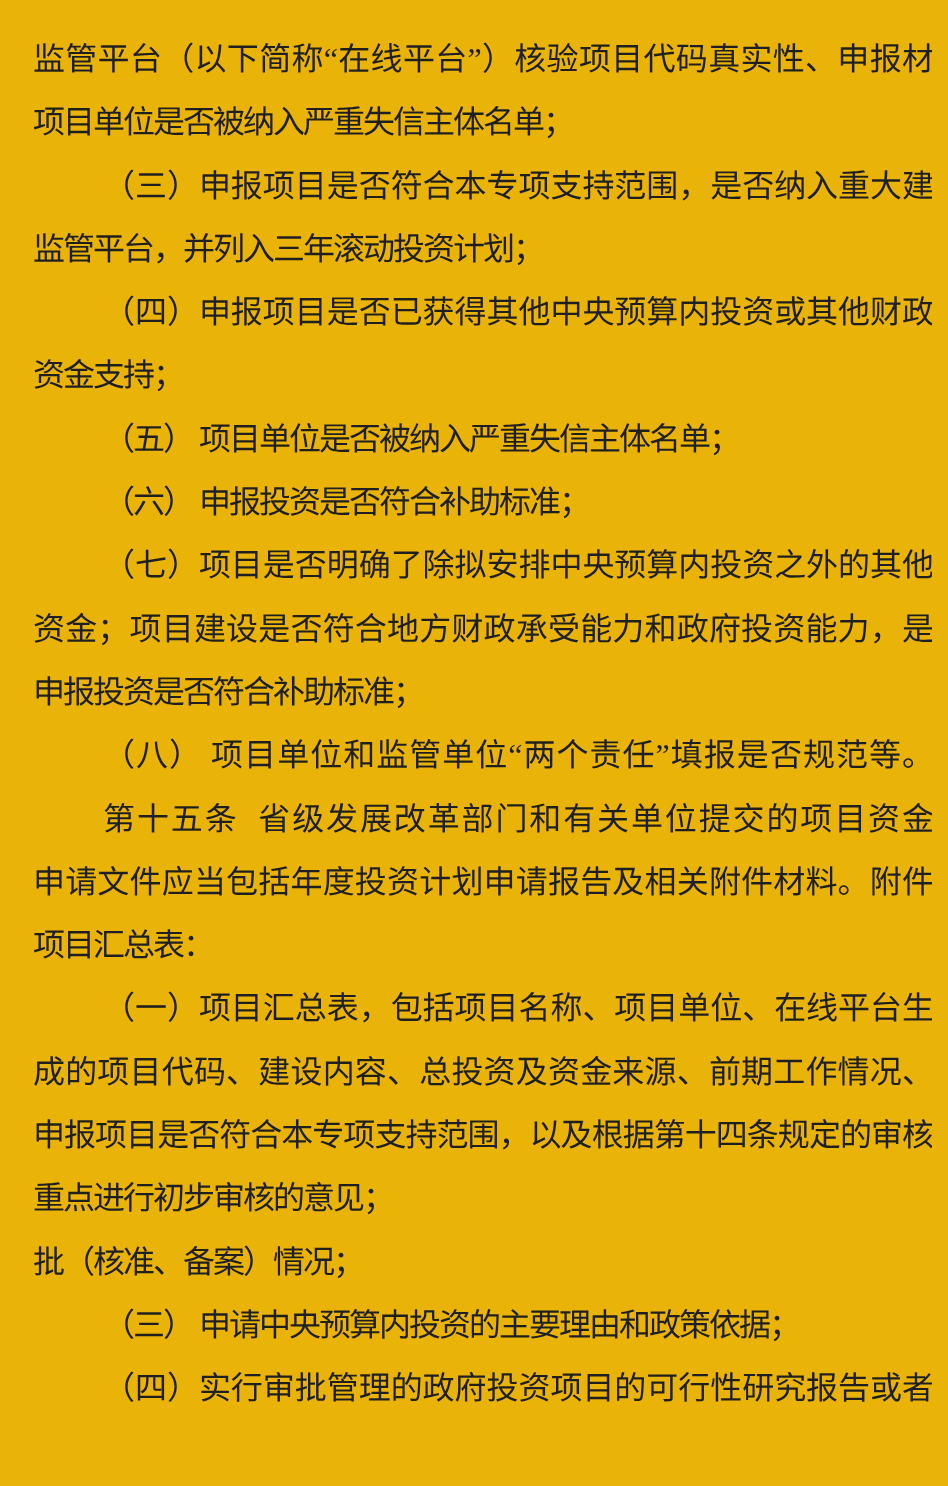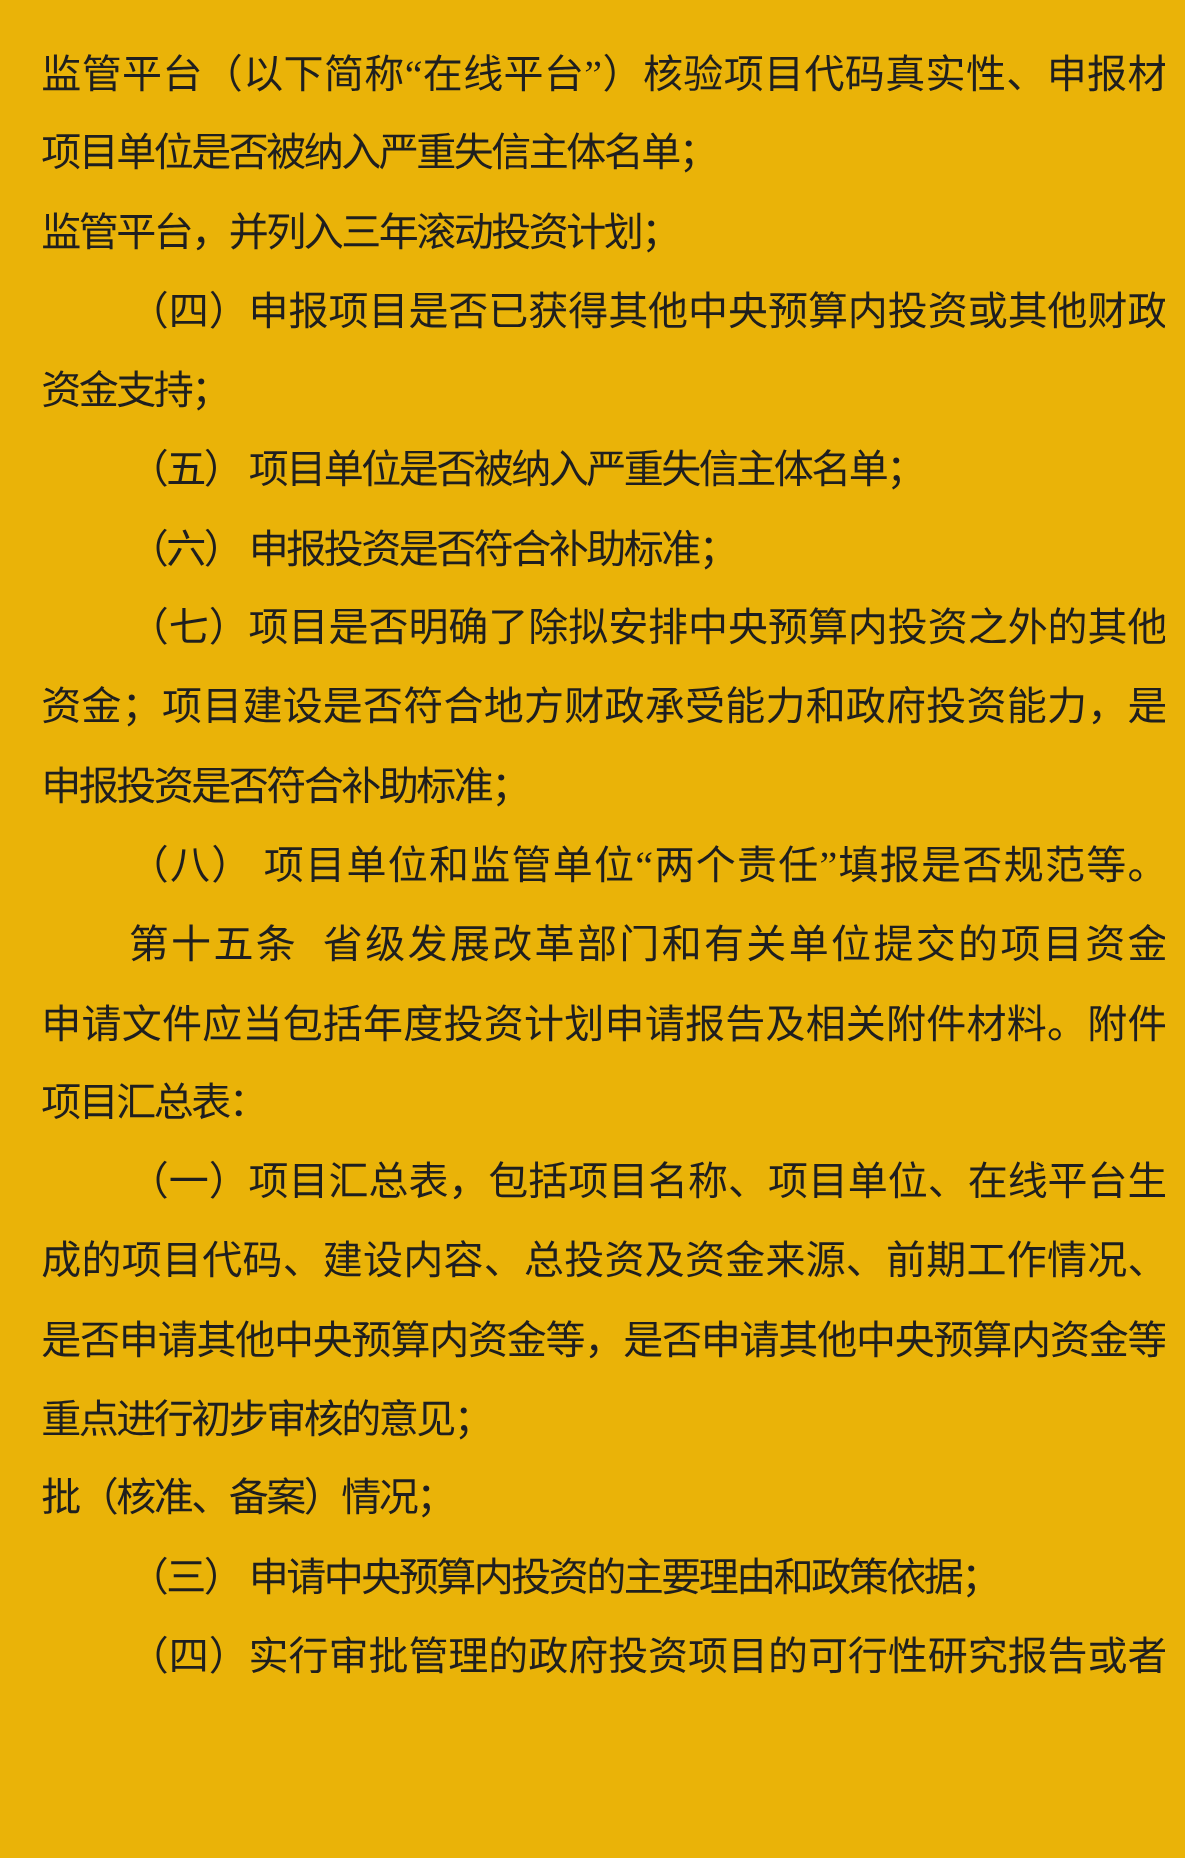--- a/index.html
+++ b/index.html
@@ -39,33 +39,34 @@
   }
 </style>
 </head>
 <body>
 
 <div class="page">
   <div class="text-block">
 
   <div class="line full">监管平台（以下简称“在线平台”）核验项目代码真实性、申报材</div>
       <div class="line">项目单位是否被纳入严重失信主体名单；</div>
+      <div class="line indent full">（三）申报项目是否符合本专项支持范围，是否纳入重大建</div>
       <div class="line">监管平台，并列入三年滚动投资计划；</div>
       <div class="line indent full">（四）申报项目是否已获得其他中央预算内投资或其他财政</div>
       <div class="line">资金支持；</div>
       <div class="line indent">（五）&nbsp;项目单位是否被纳入严重失信主体名单；</div>
       <div class="line indent">（六）&nbsp;申报投资是否符合补助标准；</div>
       <div class="line indent full">（七）项目是否明确了除拟安排中央预算内投资之外的其他</div>
       <div class="line full">资金；项目建设是否符合地方财政承受能力和政府投资能力，是</div>
       <div class="line">申报投资是否符合补助标准；</div>
       <div class="line indent full">（八）&nbsp;项目单位和监管单位“两个责任”填报是否规范等。</div>
       <div class="line indent full">第十五条&nbsp;&nbsp;省级发展改革部门和有关单位提交的项目资金</div>
       <div class="line full">申请文件应当包括年度投资计划申请报告及相关附件材料。附件</div>
       <div class="line">项目汇总表：</div>
       <div class="line indent full">（一）项目汇总表，包括项目名称、项目单位、在线平台生</div>
       <div class="line full">成的项目代码、建设内容、总投资及资金来源、前期工作情况、</div>
-      <div class="line full">是否申请其他中央预算内资金等，是否申请其他中央预算内资金等</div>
+      <div class="line full">申报项目是否符合本专项支持范围，以及根据第十四条规定的审核</div>
       <div class="line">重点进行初步审核的意见；</div>
       <div class="line">批（核准、备案）情况；</div>
       <div class="line indent">（三）&nbsp;申请中央预算内投资的主要理由和政策依据；</div>
       <div class="line indent full">（四）实行审批管理的政府投资项目的可行性研究报告或者</div>
     </div>
 </div>
 
 </body></html>

